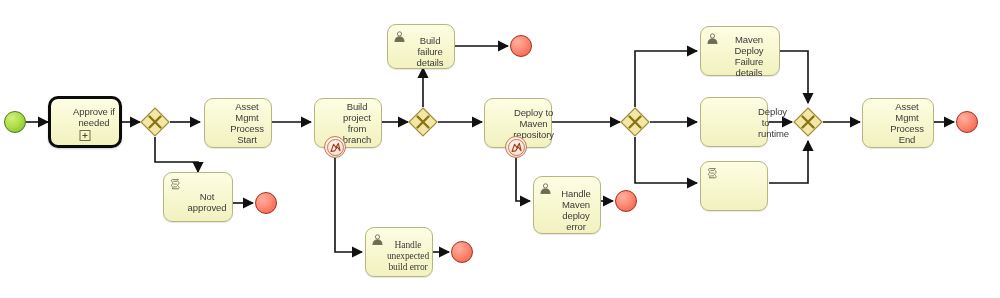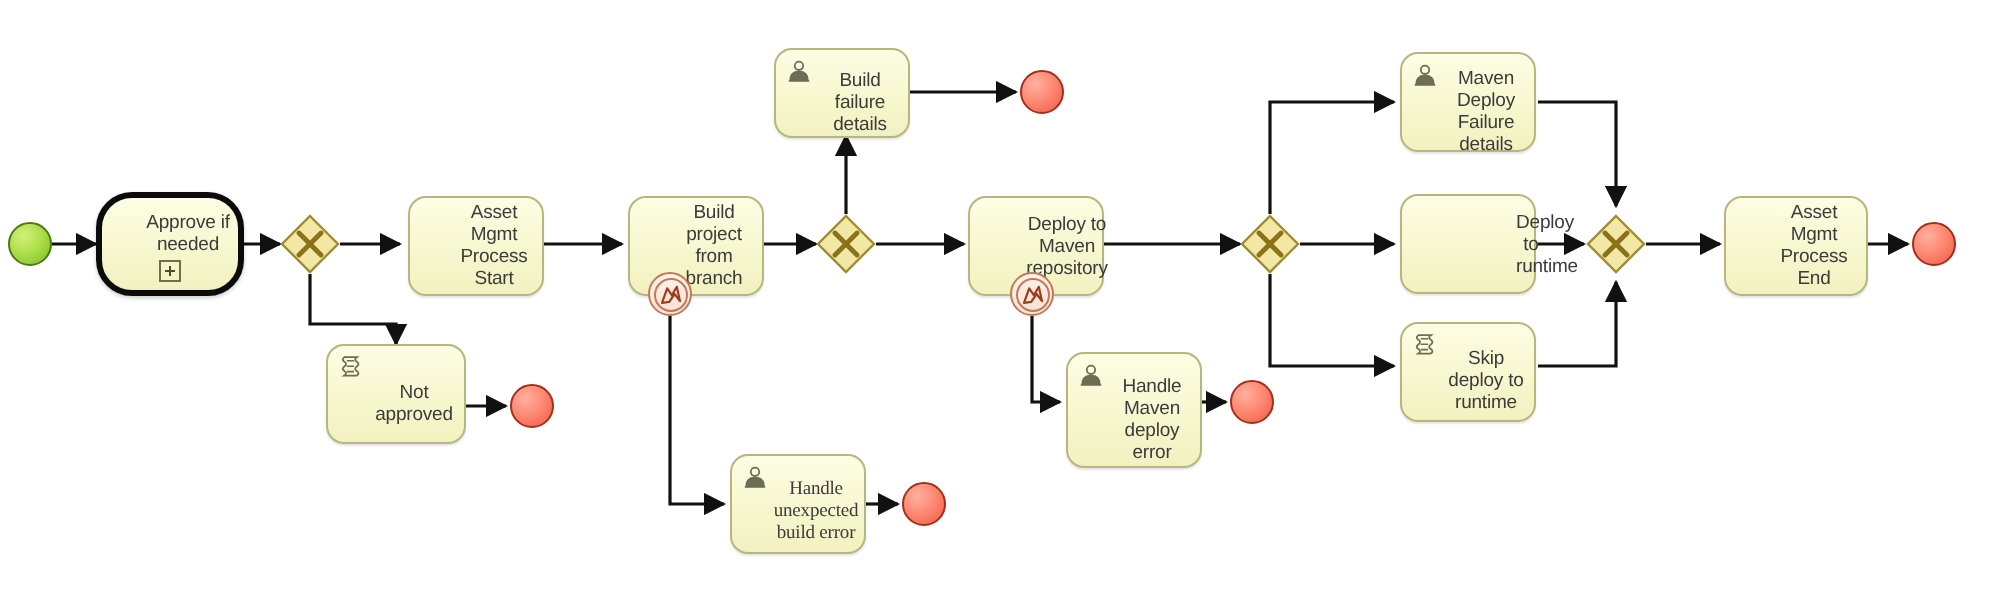--- a/index.html
+++ b/index.html
@@ -52,21 +52,21 @@
     letter-spacing: -0.1px;
     margin-left: 18px;
   }
   .task.has-icon .label {
     margin-top: 9px;
   }
 
   
   .subprocess {
     border: 3px solid #0b0b0b;
-    border-radius: 18px;
+    border-radius: 10px;
     background: linear-gradient(180deg, #fdfde4 0%, #f7f7cf 55%, #f1f1c0 100%);
     box-shadow: 0 1px 2px rgba(0,0,0,0.20);
   }
   .subprocess .label {
     margin-bottom: 10px;
   }
   .plus-marker {
     position: absolute;
     left: 50%;
     bottom: 4px;
@@ -307,21 +307,21 @@
 
   <div class="node event end-event" style="left:615px; top:190px;"></div>
 
   <div class="node gateway" style="left:620px; top:107px;">
     <svg width="30" height="30" viewBox="0 0 30 30">
       <polygon points="15,1 29,15 15,29 1,15" fill="#f2e7a4" stroke="#a08c33" stroke-width="1.2"></polygon>
       <path d="M 9.5 9.5 L 20.5 20.5 M 20.5 9.5 L 9.5 20.5" stroke="#8a7216" stroke-width="2.4" stroke-linecap="round" fill="none"></path>
     </svg>
   </div>
 
-  <div class="node task has-icon" style="left:700px; top:26px; width:68px; height:50px;">
+  <div class="node task has-icon" style="left:700px; top:26px; width:80px; height:50px;">
     <span class="task-icon">
       <svg width="13" height="13" viewBox="0 0 13 13">
         <circle cx="6.5" cy="3.9" r="2.1" fill="none" stroke="#6d6d55" stroke-width="0.9"></circle>
         <path d="M2.1 11.2 C2.1 8.0 4.0 6.8 6.5 6.8 C9.0 6.8 10.9 8.0 10.9 11.2 Z" fill="#6d6d55" stroke="#6d6d55" stroke-width="0.9" stroke-linejoin="round"></path>
         <path d="M1.4 11.4 h10.2" stroke="#6d6d55" stroke-width="0.9"></path>
       </svg>
     </span>
     <div class="label">Maven Deploy Failure details</div>
   </div>
 
@@ -332,21 +332,20 @@
   <div class="node task has-icon" style="left:700px; top:161px; width:68px; height:50px;">
     <span class="task-icon">
       <svg width="13" height="13" viewBox="0 0 13 13">
         <path d="M3.2 1.6 h6.2 c-1.1 0.7 -1.1 1.6 0 2.3 c1.1 0.7 1.1 1.6 0 2.3
                  c-1.1 0.7 -1.1 1.6 0 2.3 c1.1 0.7 1.1 1.6 0 2.3 h-6.2
                  c1.1 -0.7 1.1 -1.6 0 -2.3 c-1.1 -0.7 -1.1 -1.6 0 -2.3
                  c1.1 -0.7 1.1 -1.6 0 -2.3 c-1.1 -0.7 -1.1 -1.6 0 -2.3 z" fill="none" stroke="#6d6d55" stroke-width="0.9"></path>
         <path d="M4.4 3.4 h3.6 M4.4 6.1 h3.6 M4.4 8.8 h3.6" stroke="#6d6d55" stroke-width="0.8"></path>
       </svg>
     </span>
-    <div class="label">Skip deploy to runtime</div>
   </div>
 
   <div class="node gateway" style="left:793px; top:107px;">
     <svg width="30" height="30" viewBox="0 0 30 30">
       <polygon points="15,1 29,15 15,29 1,15" fill="#f2e7a4" stroke="#a08c33" stroke-width="1.2"></polygon>
       <path d="M 9.5 9.5 L 20.5 20.5 M 20.5 9.5 L 9.5 20.5" stroke="#8a7216" stroke-width="2.4" stroke-linecap="round" fill="none"></path>
     </svg>
   </div>
 
   <div class="node task" style="left:862px; top:98px; width:72px; height:50px;">

